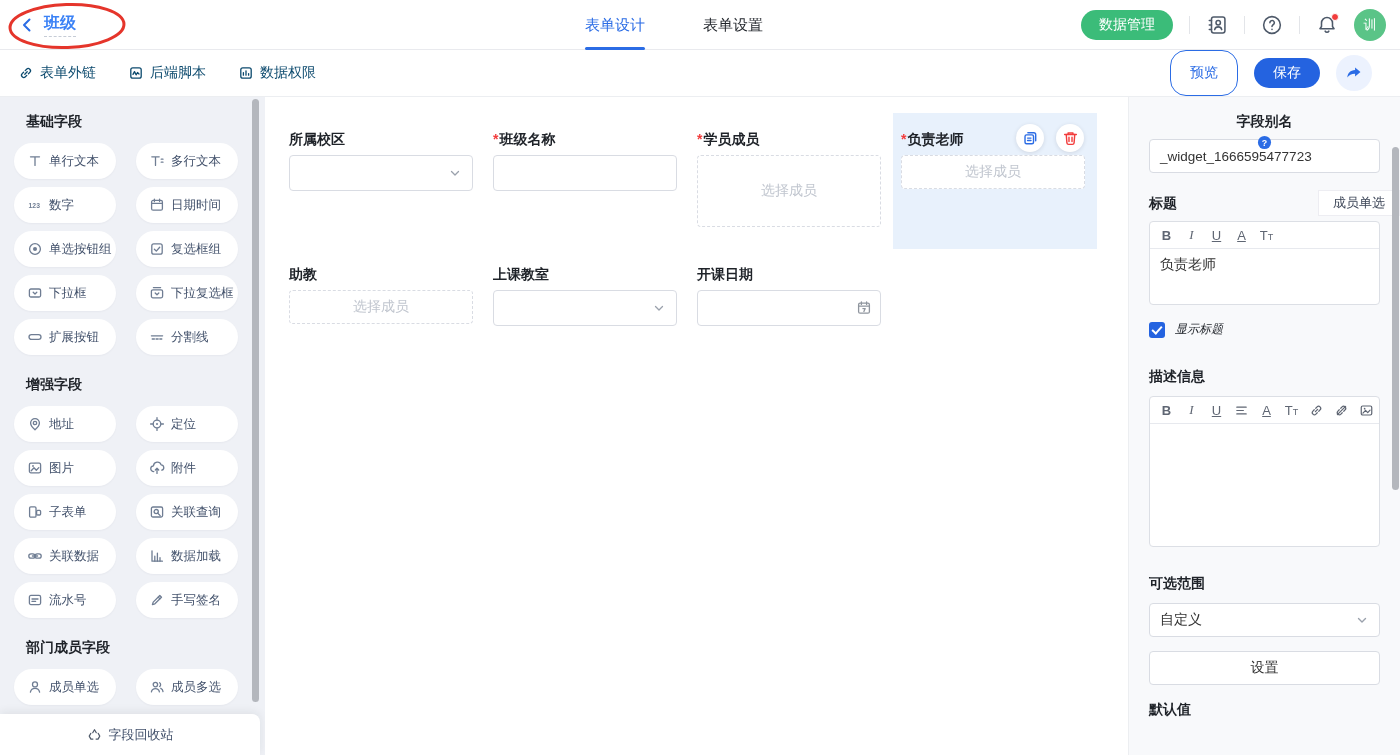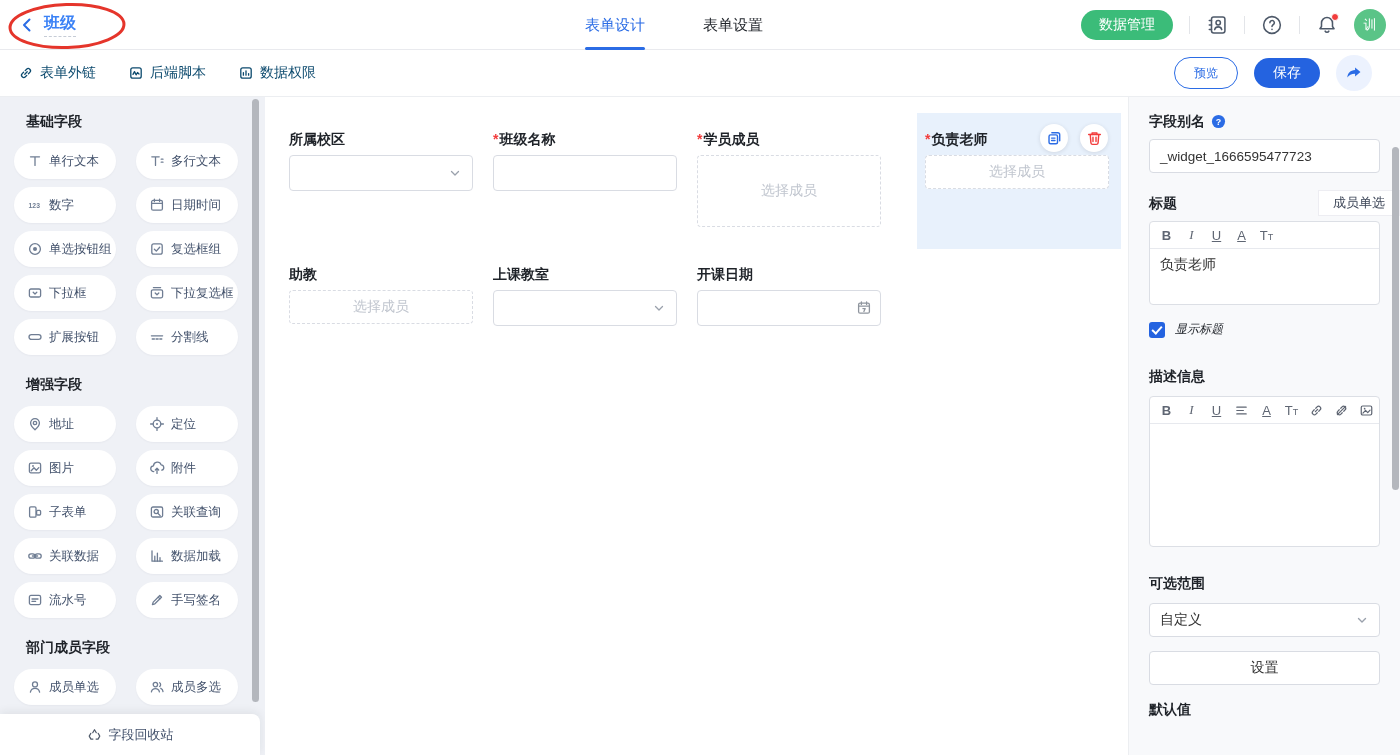--- a/index.html
+++ b/index.html
@@ -23,21 +23,21 @@
   .hicon svg { width:22px; height:22px; }
   .bell-dot { position:absolute; top:-1px; right:-1px; width:8px; height:8px; background:#f23c3c; border-radius:50%; border:1.5px solid #fff; }
   .avatar { width:32px; height:32px; border-radius:50%; background:#5ac487; color:#fff; font-size:13px; display:flex; align-items:center; justify-content:center; cursor:pointer; }
 
   
   .toolbar { position:absolute; top:50px; left:0; right:0; height:47px; background:#fff; border-bottom:1px solid #eceef1; z-index:30; }
   .tb-left { position:absolute; left:18px; top:0; height:46px; display:flex; align-items:center; gap:32px; }
   .tb-link { display:flex; align-items:center; gap:6px; color:#0c4a6e; font-size:14px; cursor:pointer; }
   .tb-link .ic svg { width:16px; height:16px; display:block; }
   .tb-right { position:absolute; right:28px; top:0; height:46px; display:flex; align-items:center; gap:16px; }
-  .btn-preview { height:32px; padding:0 19px; border:1px solid #2b6ce5; color:#2b6ce5; background:#fff; border-radius:16px; font-size:12px; cursor:pointer; font-family:inherit; }
+  .btn-preview { height:46px; padding:0 19px; border:1px solid #2b6ce5; color:#2b6ce5; background:#fff; border-radius:16px; font-size:14px; cursor:pointer; font-family:inherit; }
   .btn-save { height:30px; padding:0 19px; border:none; color:#fff; background:#2463e0; border-radius:16px; font-size:14px; cursor:pointer; font-family:inherit; }
   .btn-share { width:36px; height:36px; border-radius:50%; background:#ecf2fe; border:none; display:flex; align-items:center; justify-content:center; cursor:pointer; }
   .btn-share svg { width:18px; height:18px; }
 
   
   .sidebar { position:absolute; top:97px; left:0; width:265px; bottom:0; background:#eff1f6; overflow:hidden; }
   .sb-inner { padding:16px 14px 0 14px; }
   .sb-title { font-size:14px; font-weight:700; color:#1f2329; margin:0 6px 12px 12px; }
   .sb-sec { margin-bottom:21px; }
   .pill-grid { display:grid; grid-template-columns:102px 102px; column-gap:20px; row-gap:8px; }
@@ -47,21 +47,21 @@
   .pill .pl { font-size:12.5px; color:#42516b; white-space:nowrap; }
   .sb-scroll { position:absolute; right:6px; top:2px; width:7px; height:603px; background:#b4b7bd; border-radius:4px; }
   .recycle-bar { position:absolute; left:0; bottom:0; width:260px; height:41px; background:#fff; border-top-right-radius:8px; box-shadow:0 -2px 10px rgba(31,35,41,.08); display:flex; align-items:center; justify-content:center; gap:7px; font-size:13px; color:#42516b; cursor:pointer; z-index:5; }
   .recycle-bar svg { width:15px; height:15px; color:#4e5969; }
 
   
   .canvas { position:absolute; top:97px; left:265px; right:272px; bottom:0; background:#fff; padding:16px 0 0 16px; overflow:hidden; }
   .crow { display:flex; }
   .cell { width:204px; padding:18px 10px 0 8px; height:136px; position:relative; }
   .crow.r2 .cell { height:100px; padding-top:17px; }
-  .cell.selected { background:#e8f1fc;margin-left:24px; }
+  .cell.selected { background:#e8f1fc; }
   .flabel { font-size:14px; font-weight:700; color:#1f2329; height:16px; line-height:16px; margin-bottom:8px; white-space:nowrap; }
   .req { color:#f23c3c; margin-right:1px; }
   .ctl { width:184px; background:#fff; border:1px solid #d9dce3; border-radius:4px; position:relative;text-align:center; }
   .ctl.box { height:36px; }
   .ctl.member { border-style:dashed; display:flex; align-items:center; justify-content:center; color:#c1c6cf; font-size:14px; }
   .ctl.member.lg { height:72px; }
   .ctl.member.sm { height:34px; }
   .ctl .chev { position:absolute; right:9px; top:50%; transform:translateY(-50%); color:#9aa1ac; display:flex; }
   .ctl .cal { position:absolute; right:8px; top:50%; transform:translateY(-50%); color:#8f959e; display:flex; }
   .ctl svg { width:16px; height:16px; }
@@ -95,21 +95,21 @@
   .ed-content.h2 { height:122px; }
   .cb-row { margin-top:16px; display:flex; align-items:center; gap:10px; font-size:12px; color:#1f2329;font-style:italic; }
   .cb { width:16px; height:16px; border-radius:3px; background:#2463e0; position:relative; cursor:pointer; flex:0 0 16px; }
   .cb::after { content:''; position:absolute; left:5px; top:2px; width:4px; height:8px; border:solid #fff; border-width:0 2px 2px 0; transform:rotate(42deg); }
   .sel { margin-top:12px; height:34px; background:#fff; border:1px solid #d9dce3; border-radius:4px; display:flex; align-items:center; padding:0 10px; font-size:14px; color:#333; position:relative; cursor:pointer; }
   .sel .chev { position:absolute; right:9px; color:#9aa1ac; display:flex; }
   .sel svg { width:16px; height:16px; }
   .btn-set { margin-top:14px; height:34px; width:100%; background:#fff; border:1px solid #d9dce3; border-radius:4px; font-size:14px; color:#333; cursor:pointer; font-family:inherit; }
   .mt28 { margin-top:28px; }
   .mt30 { margin-top:30px; }
-  .mt16 { margin-top:16px; }
+  .mt16 { margin-top:16px;flex-direction:column; }
   .p-scroll { position:absolute; right:1px; top:50px; width:7px; height:343px; background:#b4b7bd; border-radius:4px; }
 </style>
 </head>
 <body>
 
 <div class="app">
 
   <div class="header">
     <div class="hdr-left">
       <svg class="annot" width="122" height="50" viewBox="0 0 122 50">

